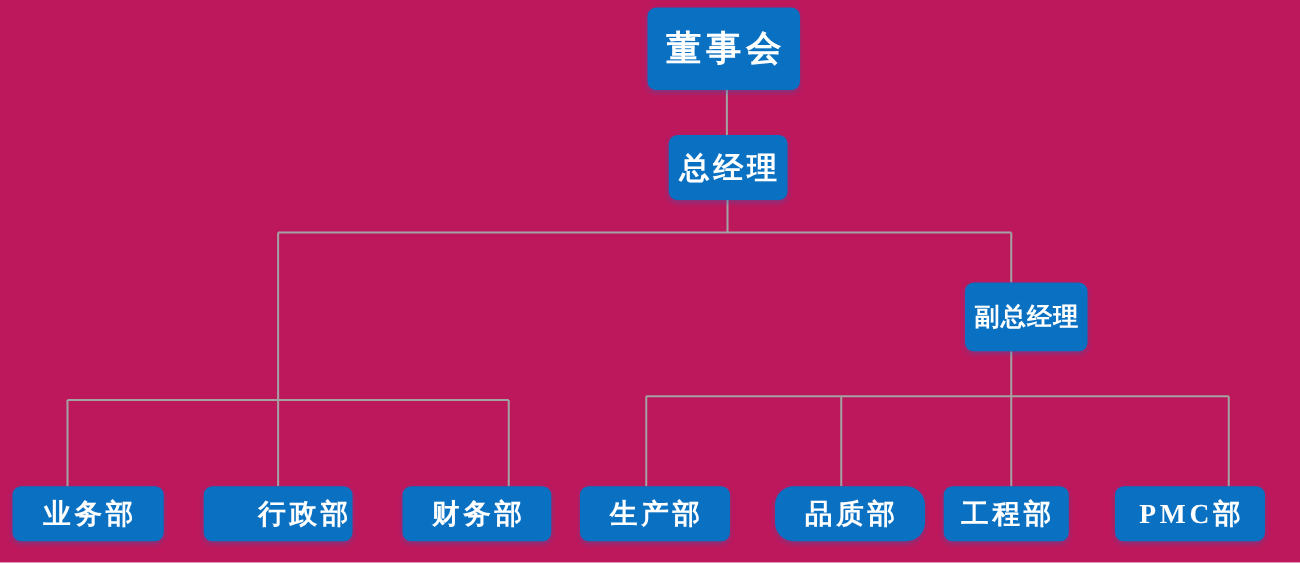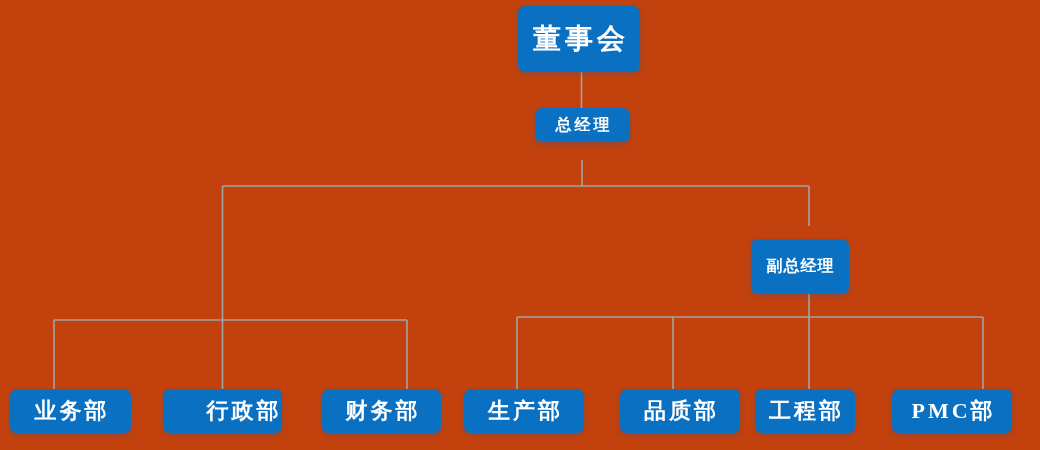--- a/index.html
+++ b/index.html
@@ -5,21 +5,21 @@
   html, body {
     margin: 0;
     padding: 0;
     background: #ffffff;
     font-family: "Liberation Serif", "DejaVu Serif", serif;
   }
   .canvas {
     position: relative;
     width: 1040px;
     height: 450px;
-    background: #c2410c;
+    background: #be185d;
     overflow: hidden;
   }
   .connectors {
     position: absolute;
     left: 0;
     top: 0;
     z-index: 1;
   }
   .node {
     position: absolute;
@@ -39,42 +39,41 @@
   }
   .node-board {
     left: 518px; top: 6px;
     width: 122px; height: 66px;
     font-size: 28px;
     letter-spacing: 4px;
     text-indent: 4px;
   }
   .node-gm {
     left: 535px; top: 108px;
-    width: 95px; height: 34px;
-    font-size: 16px;
+    width: 95px; height: 52px;
+    font-size: 24px;
   }
   .node-dgm {
-    left: 751px; top: 226px;
+    left: 772px; top: 226px;
     width: 98px; height: 55px;
-    font-size: 16px;
+    font-size: 20px;
     letter-spacing: 1px;
     text-indent: 1px;
-    margin-top: 13px;
   }
   .node-dept {
     top: 389px;
     height: 44px;
     font-size: 22px;
     text-align: center;
   }
   .d0 { left: 10px;  width: 121px; }
   .d1 { left: 163px; width: 119px; padding-left: 40px; }
   .d2 { left: 322px; width: 119px; }
   .d3 { left: 464px; width: 120px; }
-  .d4 { left: 620px; width: 120px; }
+  .d4 { left: 620px; width: 120px; border-radius: 15px; }
   .d5 { left: 755px; width: 100px; }
   .d6 { left: 892px; width: 120px; }
 </style>
 </head>
 <body>
 
 <div class="canvas">
 
   <svg class="connectors" width="1040" height="450" viewBox="0 0 1040 450" fill="none" stroke="#a3a3a3" stroke-width="1.6">
     <path d="M581.5 72 V108"></path>

